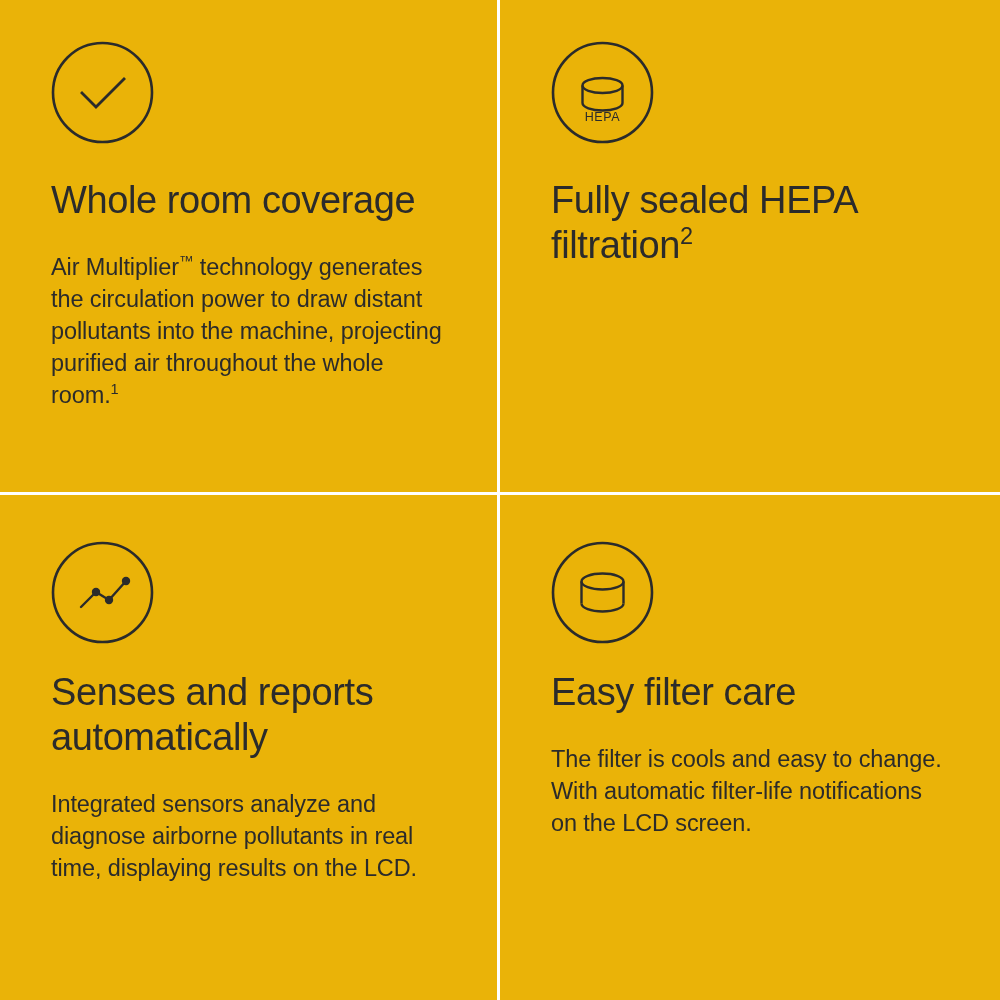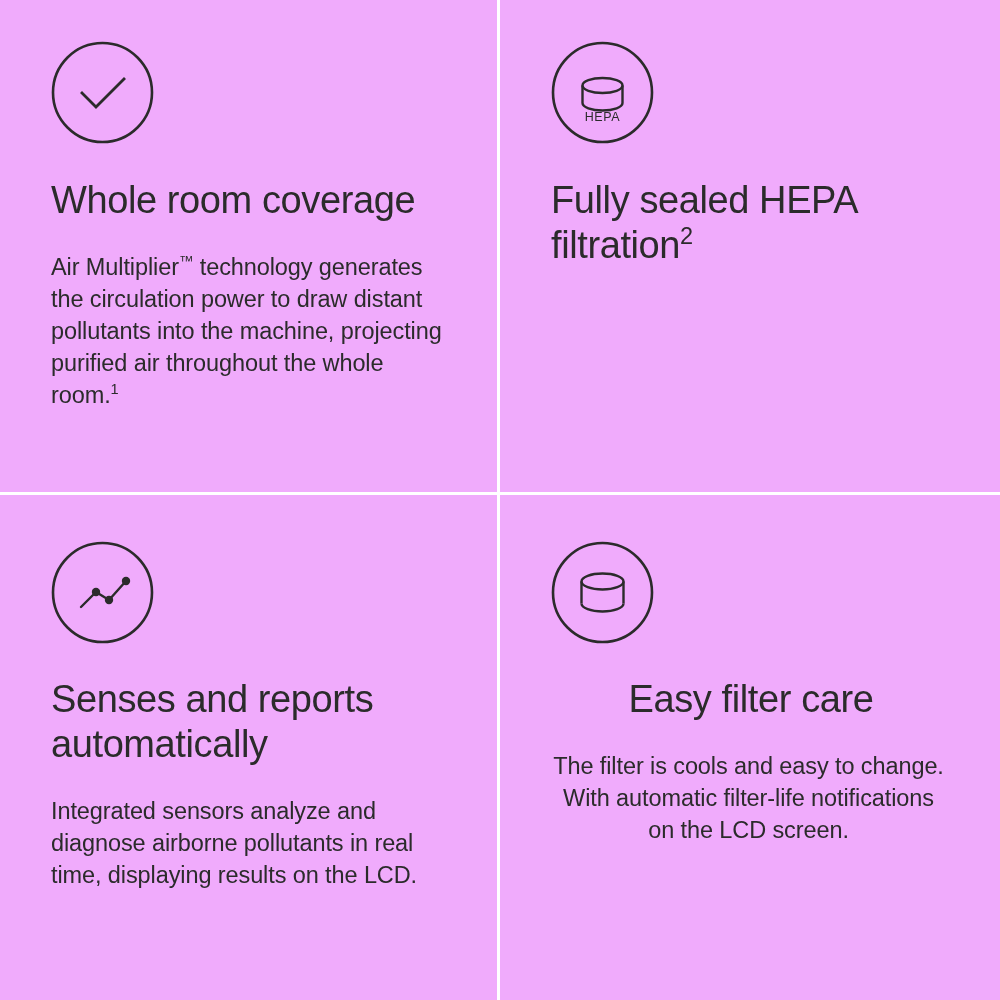--- a/index.html
+++ b/index.html
@@ -16,21 +16,21 @@
   }
   .grid {
     width: 1000px;
     height: 1000px;
     display: grid;
     grid-template-columns: 497px 3px 500px;
     grid-template-rows: 492px 3px 505px;
     background: #ffffff;
   }
   .cell {
-    background: #f0abfc;
+    background: #eab308;
     position: relative;
     overflow: hidden;
   }
   .divider-v {
     background: #ffffff;
   }
   .divider-h {
     background: #ffffff;
     grid-column: 1 / 4;
   }
@@ -67,28 +67,28 @@
     letter-spacing: -0.1px;
   }
   sup {
     font-size: 0.62em;
     vertical-align: super;
     line-height: 0;
   }
   .r1c1 { grid-column: 1; grid-row: 1; }
   .r1c2 { grid-column: 3; grid-row: 1; }
   .r2c1 { grid-column: 1; grid-row: 3; }
-  .r2c2 { grid-column: 3; grid-row: 3; text-align: center; }
+  .r2c2 { grid-column: 3; grid-row: 3; }
   .vsep-top { grid-column: 2; grid-row: 1; }
   .vsep-bot { grid-column: 2; grid-row: 3; }
   .hsep { grid-column: 1 / 4; grid-row: 2; }
   .title-sm { max-width: 430px; }
   .cell2 .icon-wrap { margin-top: 41px; }
   .cell-r2 .icon-wrap { margin-top: 46px; }
-  .cell-r2 h2.title { margin-top: 33px; }
+  .cell-r2 h2.title { margin-top: 26px; }
 </style>
 </head>
 <body>
 
 <div class="grid">
 
   <div class="cell r1c1">
     <div class="cell-inner">
       <div class="icon-wrap">
         <svg viewBox="0 0 103 103" xmlns="http://www.w3.org/2000/svg">

